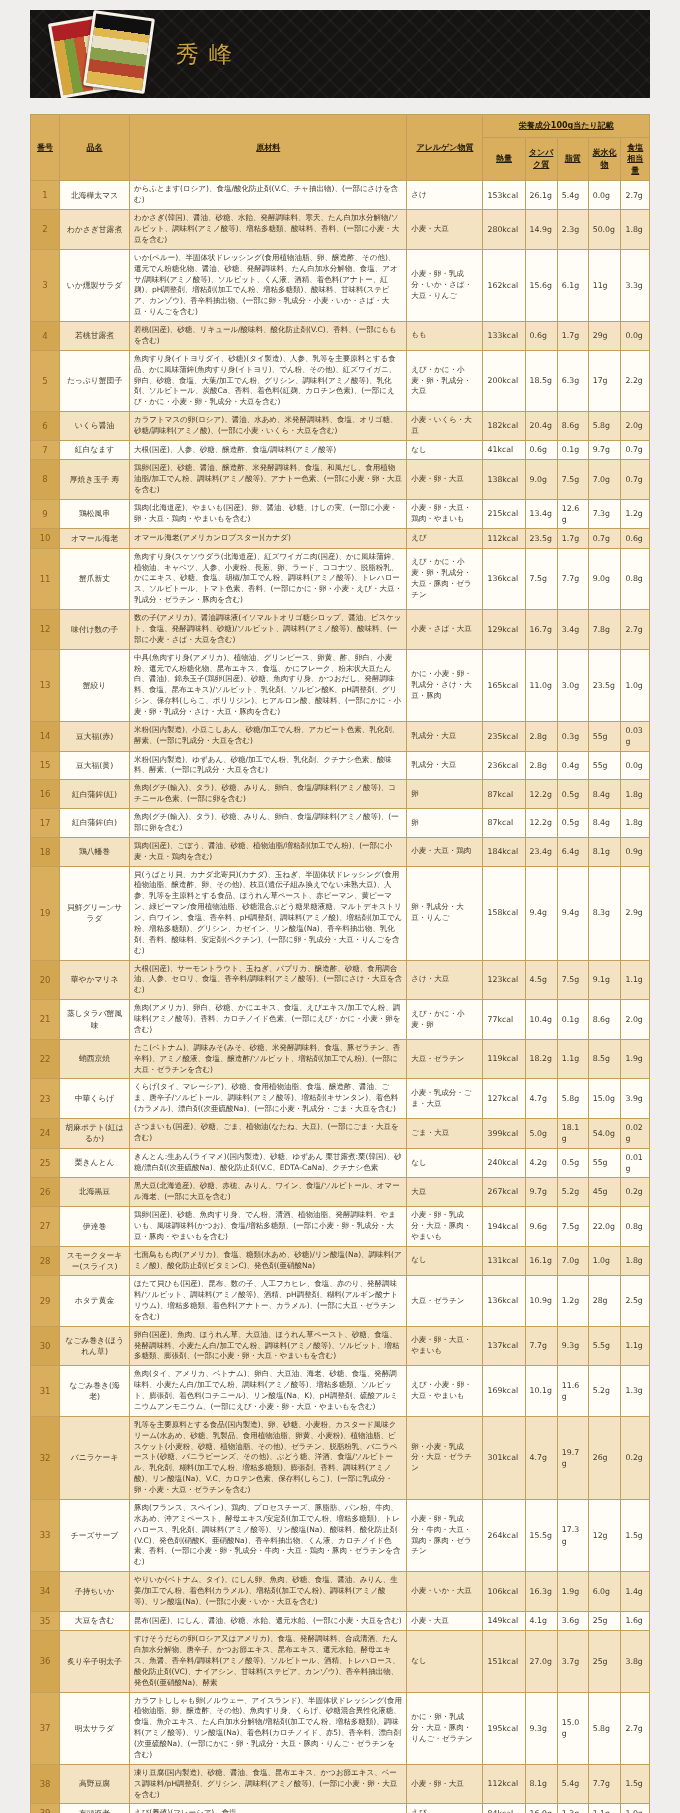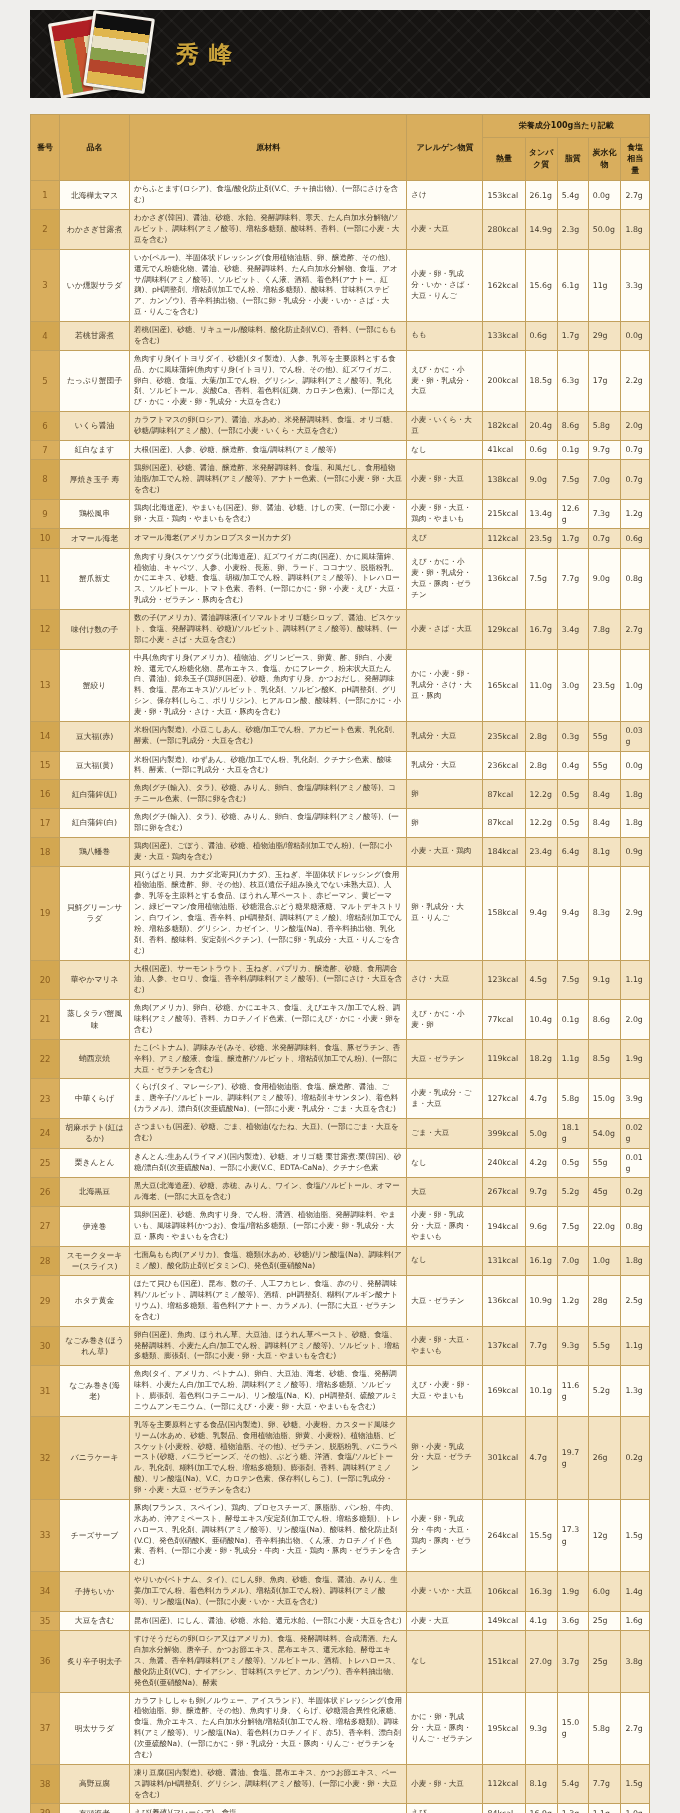--- a/index.html
+++ b/index.html
@@ -40,21 +40,21 @@
     left:36px;top:2px;transform:rotate(8deg);
     background:
       linear-gradient(180deg,#101010 0 20%,transparent 20%),
       repeating-linear-gradient(0deg,#e0b64e 0 12px,#b5452c 12px 24px,#88a04b 24px 36px,#e9e2c8 36px 48px),
       #262220;
   }
   .banner-title{
     margin-left:28px;
     color:#c9a23b;
     font-size:23px;
-    font-weight:bold;
+    font-weight:normal;
     letter-spacing:10px;
     text-shadow:0 1px 0 rgba(0,0,0,.8);
   }
   
   table{
     width:620px;margin:16px auto 0 auto;
     border-collapse:collapse;table-layout:fixed;
     background:#fffdf6;
     border:1px solid #96783a;
   }
@@ -65,20 +65,21 @@
     word-break:break-all;
     line-height:1.45;
   }
   thead th{
     background:#d9ae5d;
     color:#241c0c;
     font-size:8px;
     font-weight:bold;
     text-align:center;
     padding:4px 2px;
+    text-decoration:underline;
   }
   thead th.group{font-size:8px;padding:5px 2px;}
   td{font-size:7.5px;}
   td.c-no{
     background:#d9ae5d;
     color:#8b5e1e;
     text-align:center;
     font-size:8.5px;
   }
   tr.even td.c-no{background:#d3a751;}
@@ -392,21 +393,21 @@
           <td class="c-al">ごま・大豆</td>
           <td class="c-kcal">399kcal</td>
           <td class="c-protein">5.0g</td>
           <td class="c-fat">18.1g</td>
           <td class="c-carb">54.0g</td>
           <td class="c-salt">0.02g</td>
         </tr>
         <tr class="odd">
           <td class="c-no">25</td>
           <td class="c-name">栗きんとん</td>
-          <td class="c-ing">きんとん:生あん(ライマメ)(国内製造)、砂糖、オリゴ糖 栗甘露煮:栗(韓国)、砂糖/漂白剤(次亜硫酸Na)、一部に小麦(V.C、EDTA-CaNa)、クチナシ色素</td>
+          <td class="c-ing">きんとん:生あん(ライマメ)(国内製造)、砂糖、ゆずあん 栗甘露煮:栗(韓国)、砂糖/漂白剤(次亜硫酸Na)、酸化防止剤(V.C、EDTA-CaNa)、クチナシ色素</td>
           <td class="c-al">なし</td>
           <td class="c-kcal">240kcal</td>
           <td class="c-protein">4.2g</td>
           <td class="c-fat">0.5g</td>
           <td class="c-carb">55g</td>
           <td class="c-salt">0.01g</td>
         </tr>
         <tr class="even">
           <td class="c-no">26</td>
           <td class="c-name">北海黒豆</td>

